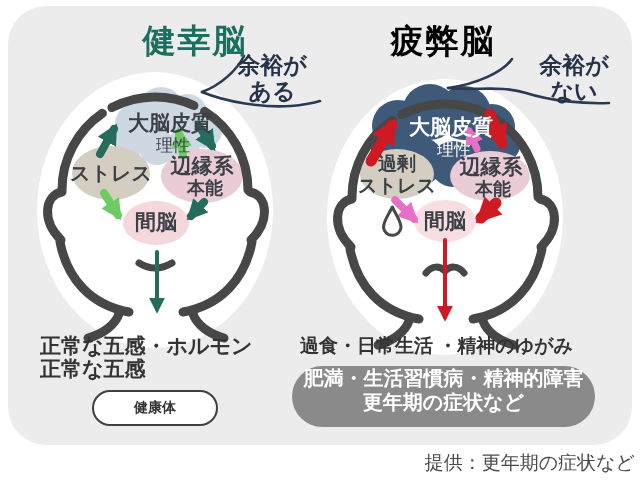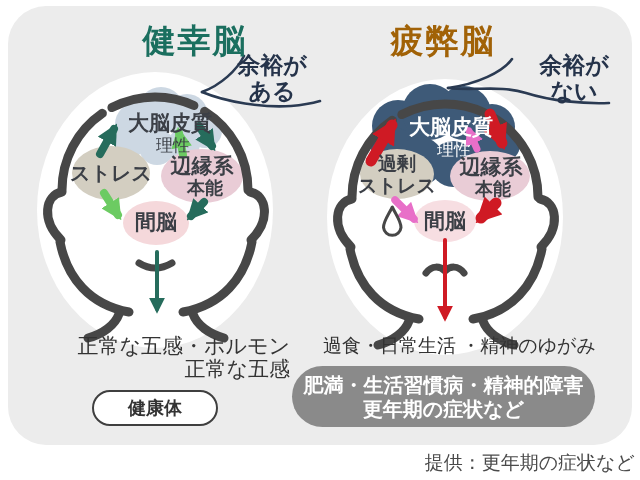--- a/index.html
+++ b/index.html
@@ -3,29 +3,29 @@
 <meta charset="utf-8">
 <style>
   html,body{margin:0;padding:0;background:#ffffff;}
   body{width:640px;height:480px;font-family:"Liberation Sans",sans-serif;}
   .stage{position:relative;width:640px;height:480px;overflow:hidden;}
   .card{position:absolute;left:8px;top:6px;width:624px;height:439px;background:#ececec;border-radius:38px;}
   .abs{position:absolute;}
   .ctr{transform:translate(-50%,-50%);}
   .title{font-size:33px;font-weight:800;letter-spacing:2px;white-space:nowrap;}
   .title.healthy{color:#1b6f5f;}
-  .title.tired{color:#a16207;}
+  .title.tired{color:#000000;}
   .note{font-size:23px;font-weight:600;color:#25334a;text-align:center;line-height:26px;white-space:nowrap;transform:translateX(-50%);}
   .rlabel{position:absolute;transform:translate(-50%,-50%);font-weight:700;color:#3b3f46;white-space:nowrap;}
   .rlabel.white{color:#ffffff;}
   .fs21{font-size:21px;} .fs20{font-size:20px;} .fs19{font-size:19px;text-align:center;} .fs18{font-size:18px;} .fs17{font-size:17px;font-weight:500;}
-  .result{position:absolute;text-align:right;color:#333333;font-weight:400;}
+  .result{position:absolute;text-align:left;color:#333333;font-weight:700;}
   .result .ln{font-size:21px;line-height:23px;}
-  .badge{position:absolute;left:92px;top:390px;width:122px;height:32px;background:#ffffff;border:2px solid #3f3f3f;border-radius:19px;display:flex;align-items:center;justify-content:center;font-size:18px;font-weight:600;color:#333333;}
-  .outcome-box{position:absolute;left:292px;top:366px;width:303px;height:61px;background:#8a8a8a;border-radius:31px;display:flex;flex-direction:column;align-items:center;justify-content:center;color:#ffffff;font-weight:700;font-size:20px;line-height:24px;white-space:nowrap;}
+  .badge{position:absolute;left:92px;top:390px;width:122px;height:32px;background:#ffffff;border:2px solid #3f3f3f;border-radius:19px;display:flex;align-items:center;justify-content:center;font-size:14px;font-weight:600;color:#333333;}
+  .outcome-box{position:absolute;left:292px;top:366px;width:303px;height:61px;background:#8a8a8a;border-radius:31px;display:flex;flex-direction:column;align-items:center;color:#ffffff;font-weight:700;font-size:20px;line-height:24px;white-space:nowrap;}
   .credit{position:absolute;right:5px;top:450px;font-size:19px;font-weight:500;color:#4a4a4a;white-space:nowrap;}
   svg{position:absolute;overflow:visible;}
 </style>
 </head>
 <body>
 
 <div class="stage">
 
   <div class="card"></div>
 

